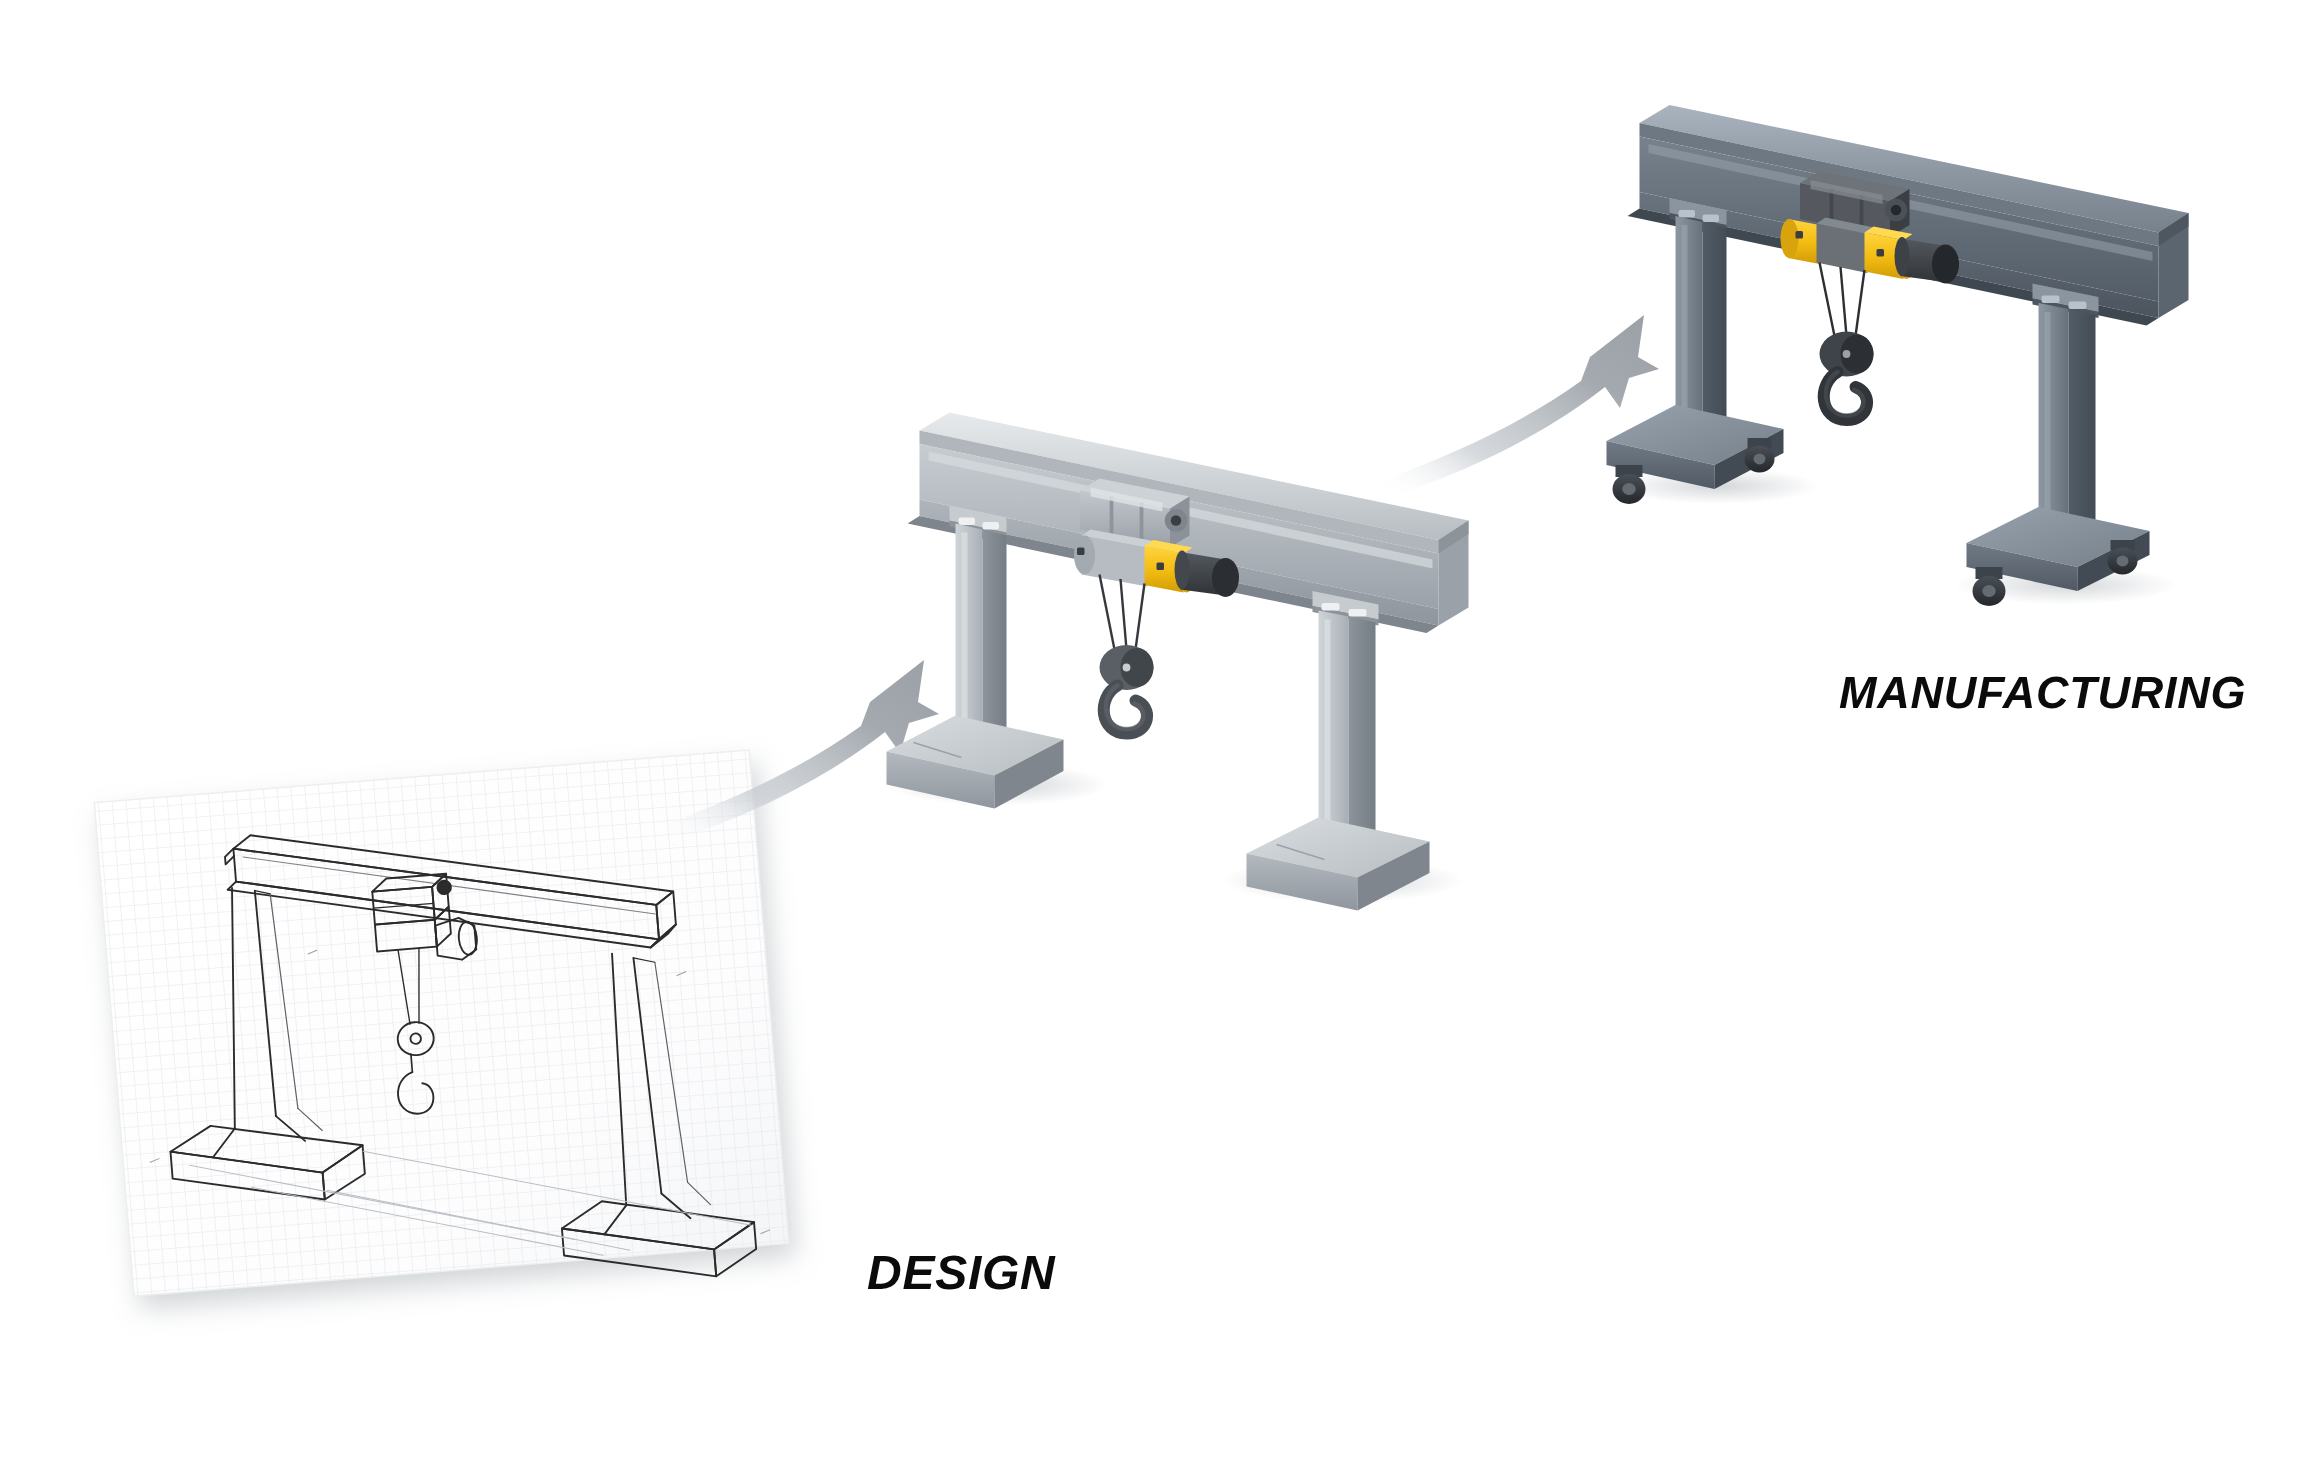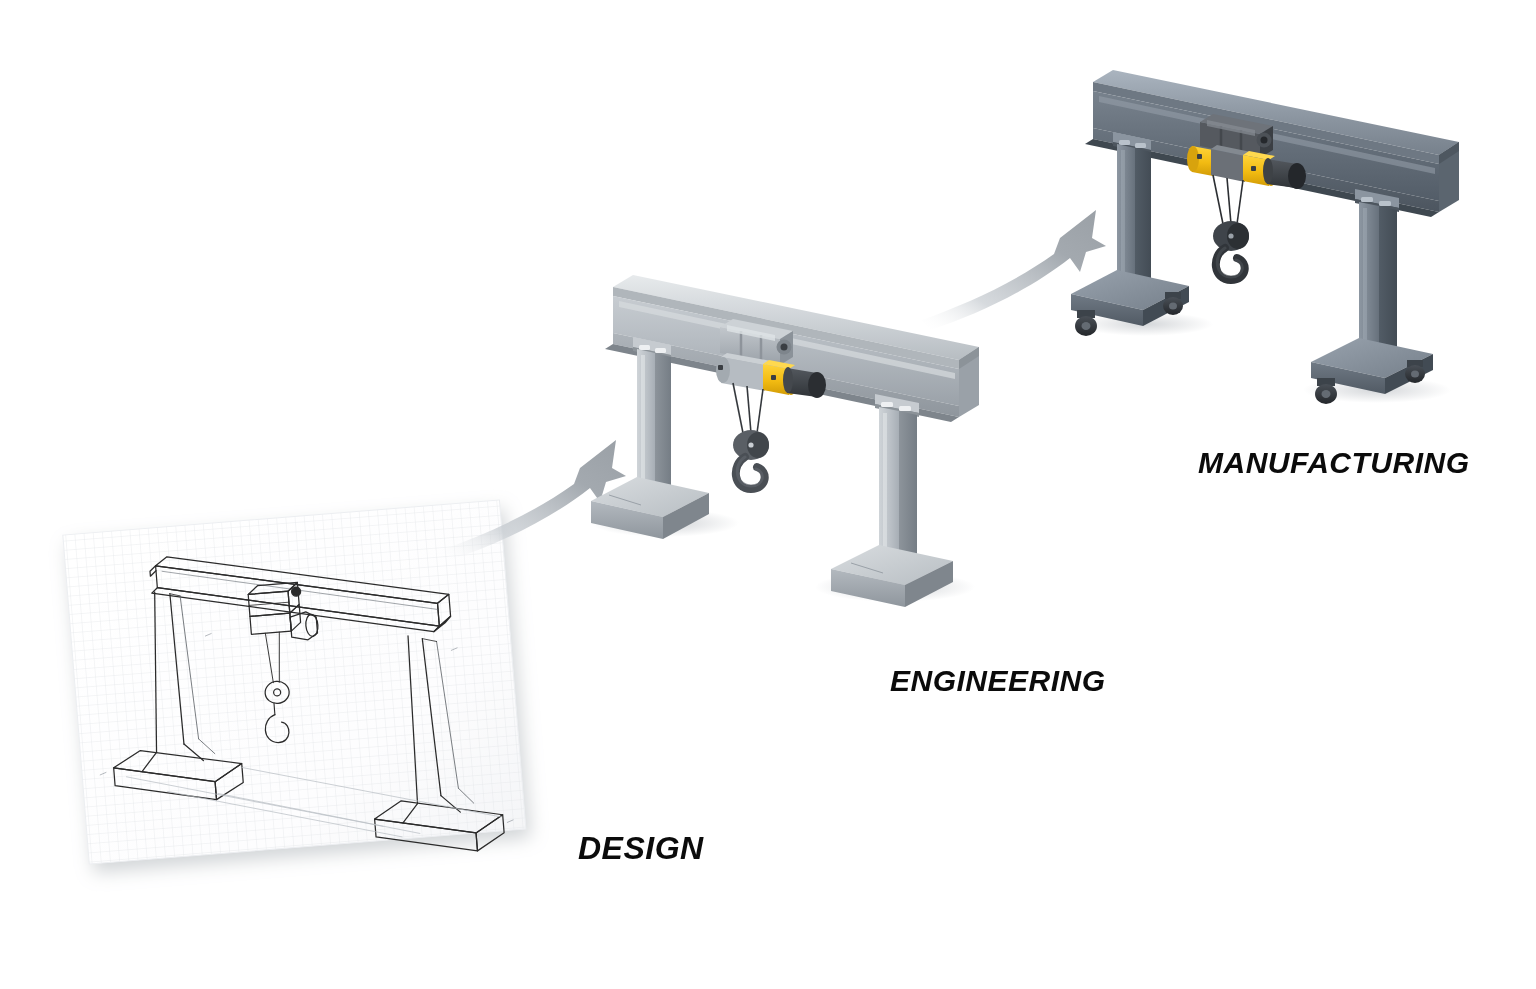--- a/index.html
+++ b/index.html
@@ -25,21 +25,21 @@
     font-family: "Liberation Sans", sans-serif;
     font-weight: bold;
     font-style: italic;
     color: #0b0b0b;
     letter-spacing: 0.5px;
     white-space: nowrap;
     user-select: none;
   }
   #label-design      { left: 578px; top: 830px;  font-size: 32px; }
   #label-engineering { left: 890px; top: 664px;  font-size: 30px; }
-  #label-manufacturing { left: 1198px; top: 446px; font-size: 30px; }
+  #label-manufacturing { left: 1226px; top: 446px; font-size: 30px; }
 
   
   .art {
     position: absolute;
   }
   #design-sheet   { left: 60px;   top: 495px;  width: 470px;  height: 390px; }
   #arrow-one      { left: 440px;  top: 410px;  width: 220px;  height: 150px; }
   #crane-eng      { left: 575px;  top: 265px;  width: 420px;  height: 345px; }
   #arrow-two      { left: 920px;  top: 180px;  width: 220px;  height: 150px; }
   #crane-mfg      { left: 1055px; top: 60px;   width: 420px;  height: 345px; }
@@ -501,17 +501,16 @@
         <circle cx="176" cy="176" r="2.6" fill="#9aa1a8"></circle>
 
         <path d="M170 188 C 156 196, 158 220, 176 220 C 192 220, 194 202, 182 198" fill="none" stroke="#31353a" stroke-width="8" stroke-linecap="round"></path>
         <path d="M170 188 C 158 195, 160 217, 176 217 C 189 217, 191 203, 181 200" fill="none" stroke="#4c5157" stroke-width="3" stroke-linecap="round" opacity="0.6"></path>
       </g>
     </svg>
   </div>
 
   <div class="stage-label" id="label-design">DESIGN</div>
 
-  <div class="stage-label" id="label-engineering">ENGINEERING</div>
 
   <div class="stage-label" id="label-manufacturing">MANUFACTURING</div>
 
 </div>
 
 </body></html>

